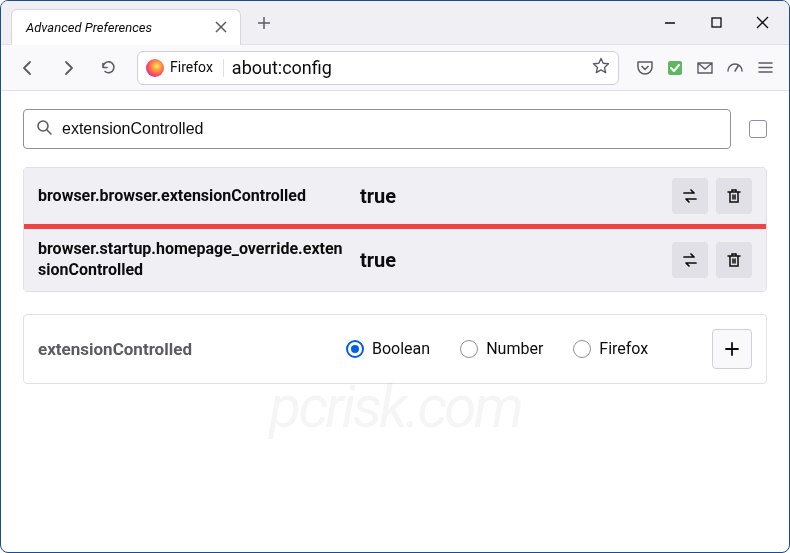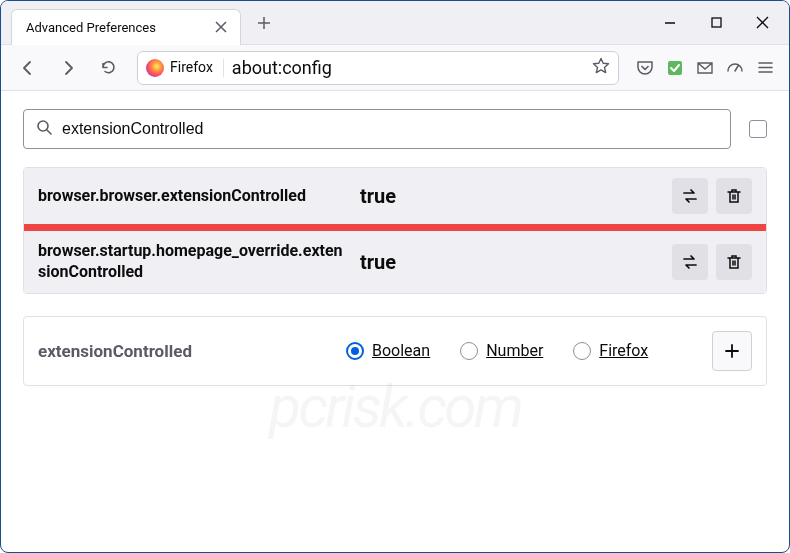--- a/index.html
+++ b/index.html
@@ -2,21 +2,21 @@
 <html><head>
 <meta charset="utf-8">
 <style>
 * { box-sizing: border-box; margin: 0; padding: 0; }
 body { font-family: -apple-system, BlinkMacSystemFont, "Segoe UI", Roboto, sans-serif; background: #fff; width: 790px; height: 553px; overflow: hidden; position: relative; }
 
 .window { width: 790px; height: 553px; border: 1px solid #1a4d8f; border-radius: 8px; overflow: hidden; background: #fff; display: flex; flex-direction: column; }
 
 .titlebar { height: 44px; display: flex; align-items: center; background: #f0f0f4; border-bottom: 1px solid #e0e0e6; }
 .tab { display: flex; align-items: center; background: #fff; border: 1px solid #d7d7db; border-bottom: none; border-radius: 6px 6px 0 0; height: 36px; margin-left: 10px; margin-top: 8px; padding: 0 10px 0 14px; min-width: 230px; gap: 10px; }
-.tab-title { font-size: 13px; color: #0c0c0d; flex: 1; }
+.tab-title { font-size: 13px; color: #0c0c0d; flex: 1; font-style: italic; }
 .tab-close { width: 18px; height: 18px; display: flex; align-items: center; justify-content: center; color: #5b5b66; cursor: pointer; }
 .newtab { width: 30px; height: 30px; display: flex; align-items: center; justify-content: center; color: #5b5b66; margin-left: 8px; cursor: pointer; }
 .win-controls { margin-left: auto; display: flex; align-items: center; gap: 0; padding-right: 4px; }
 .win-btn { width: 46px; height: 40px; display: flex; align-items: center; justify-content: center; color: #0c0c0d; cursor: pointer; }
 
 .toolbar { height: 46px; display: flex; align-items: center; padding: 0 10px; gap: 6px; background: #f9f9fb; border-bottom: 1px solid #e0e0e6; }
 .nav-btn { width: 34px; height: 34px; border-radius: 6px; display: flex; align-items: center; justify-content: center; color: #5b5b66; cursor: pointer; }
 .urlbar { flex: 1; height: 34px; border: 1px solid #cfcfd8; border-radius: 6px; background: #fff; display: flex; align-items: center; padding: 0 8px; gap: 8px; margin: 0 6px; }
 .urlbar-identity { display: flex; align-items: flex-start; gap: 6px; font-size: 14px; color: #0c0c0d; padding-right: 10px; border-right: 1px solid #e0e0e6; }
 .urlbar-text { font-size: 18px; color: #0c0c0d; flex: 1; }
@@ -27,30 +27,30 @@
 .content { flex: 1; padding: 18px 22px; overflow: auto; }
 .search-row { display: flex; align-items: center; gap: 18px; margin-bottom: 18px; }
 .search-box { flex: 1; height: 40px; border: 1px solid #8f8f9d; border-radius: 4px; display: flex; align-items: center; padding: 0 12px; gap: 10px; }
 .search-box input { border: none; outline: none; font-size: 16px; flex: 1; color: #0c0c0d; background: transparent; }
 .checkbox-row { display: flex; align-items: center; gap: 10px; font-size: 16px; color: #0c0c0d; }
 .checkbox { width: 18px; height: 18px; border: 1px solid #8f8f9d; border-radius: 3px; cursor: pointer; }
 
 .pref-table { border: 1px solid #e0e0e6; border-radius: 4px; }
 .pref-row { display: flex; align-items: center; padding: 10px 14px; gap: 12px; min-height: 48px; }
 .pref-row.modified { background: #f0f0f4; font-weight: 700; }
-.pref-row + .pref-row { border-top: 7px solid #ef4444; }
+.pref-row + .pref-row { border-top: 5px solid #ef4444; }
 .pref-name { width: 310px; font-size: 16px; color: #0c0c0d; word-break: break-word; line-height: 1.3; }
 .pref-value { flex: 1; font-size: 20px; color: #0c0c0d; }
 .pref-actions { display: flex; gap: 8px; }
 .icon-btn { width: 36px; height: 36px; border: 1px solid transparent; background: #f0f0f4; border-radius: 4px; display: flex; align-items: center; justify-content: center; cursor: pointer; color: #0c0c0d; }
 .pref-row.modified .icon-btn { background: #e0e0e6; }
 
 .new-pref { margin-top: 22px; border: 1px solid #e0e0e6; border-radius: 4px; padding: 14px; display: flex; align-items: center; gap: 18px; }
 .new-name { width: 290px; font-size: 17px; font-weight: 700; color: #5b5b66; }
-.radio-group { display: flex; gap: 30px; flex: 1; text-decoration: underline; }
+.radio-group { display: flex; gap: 30px; flex: 1; }
 .radio-item { display: flex; align-items: center; gap: 8px; font-size: 16px; color: #0c0c0d; cursor: pointer; }
 .radio { width: 18px; height: 18px; border: 1px solid #8f8f9d; border-radius: 50%; display: flex; align-items: center; justify-content: center; }
 .radio.checked { border: 2px solid #0060df; }
 .radio.checked::after { content: ""; width: 8px; height: 8px; background: #0060df; border-radius: 50%; }
 .add-btn { width: 40px; height: 40px; border: 1px solid #cfcfd8; background: #f9f9fb; border-radius: 4px; display: flex; align-items: center; justify-content: center; cursor: pointer; font-size: 20px; color: #0c0c0d; }
 
 .ff-logo { width: 18px; height: 18px; border-radius: 50%; background: radial-gradient(circle at 60% 40%, #ffec64 0%, #ff9640 30%, #ff5257 55%, #b833c9 80%, #592acb 100%); }
 
 .watermark { position: absolute; left: 0; right: 0; bottom: 0; top: 260px; display: flex; align-items: center; justify-content: center; pointer-events: none; font-size: 59px; font-weight: 400; color: rgba(0,0,0,0.04); font-style: italic; letter-spacing: -3px; }
 </style>

